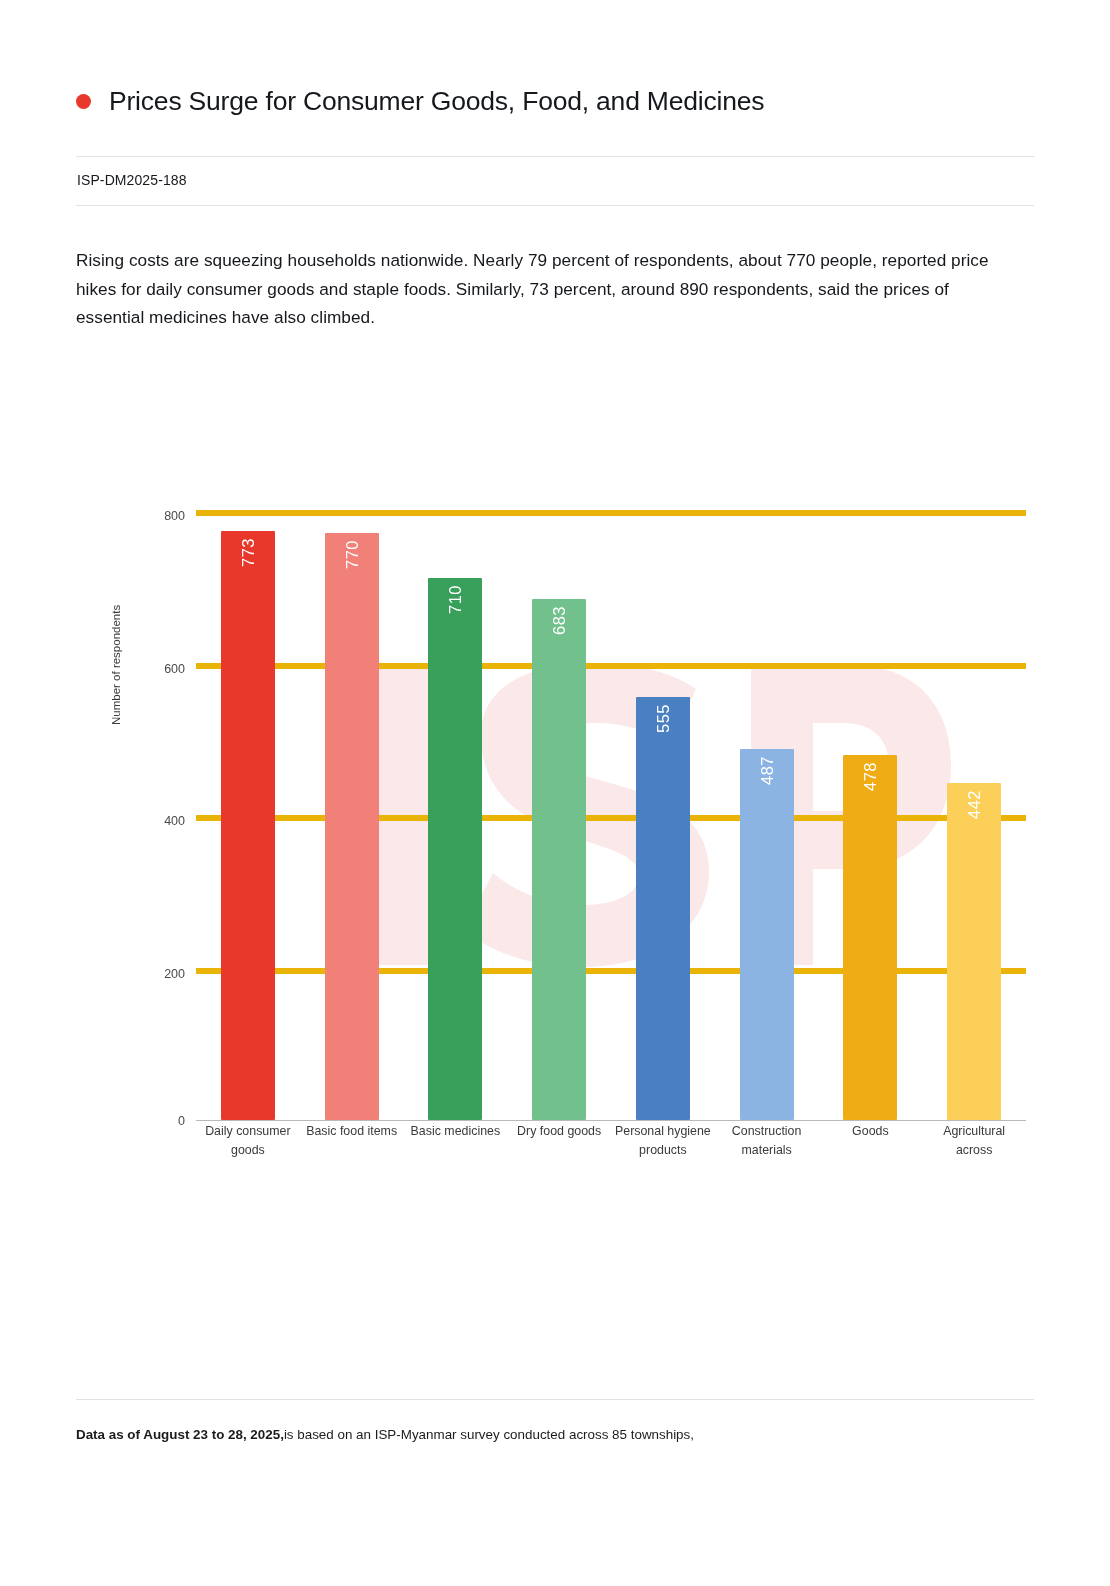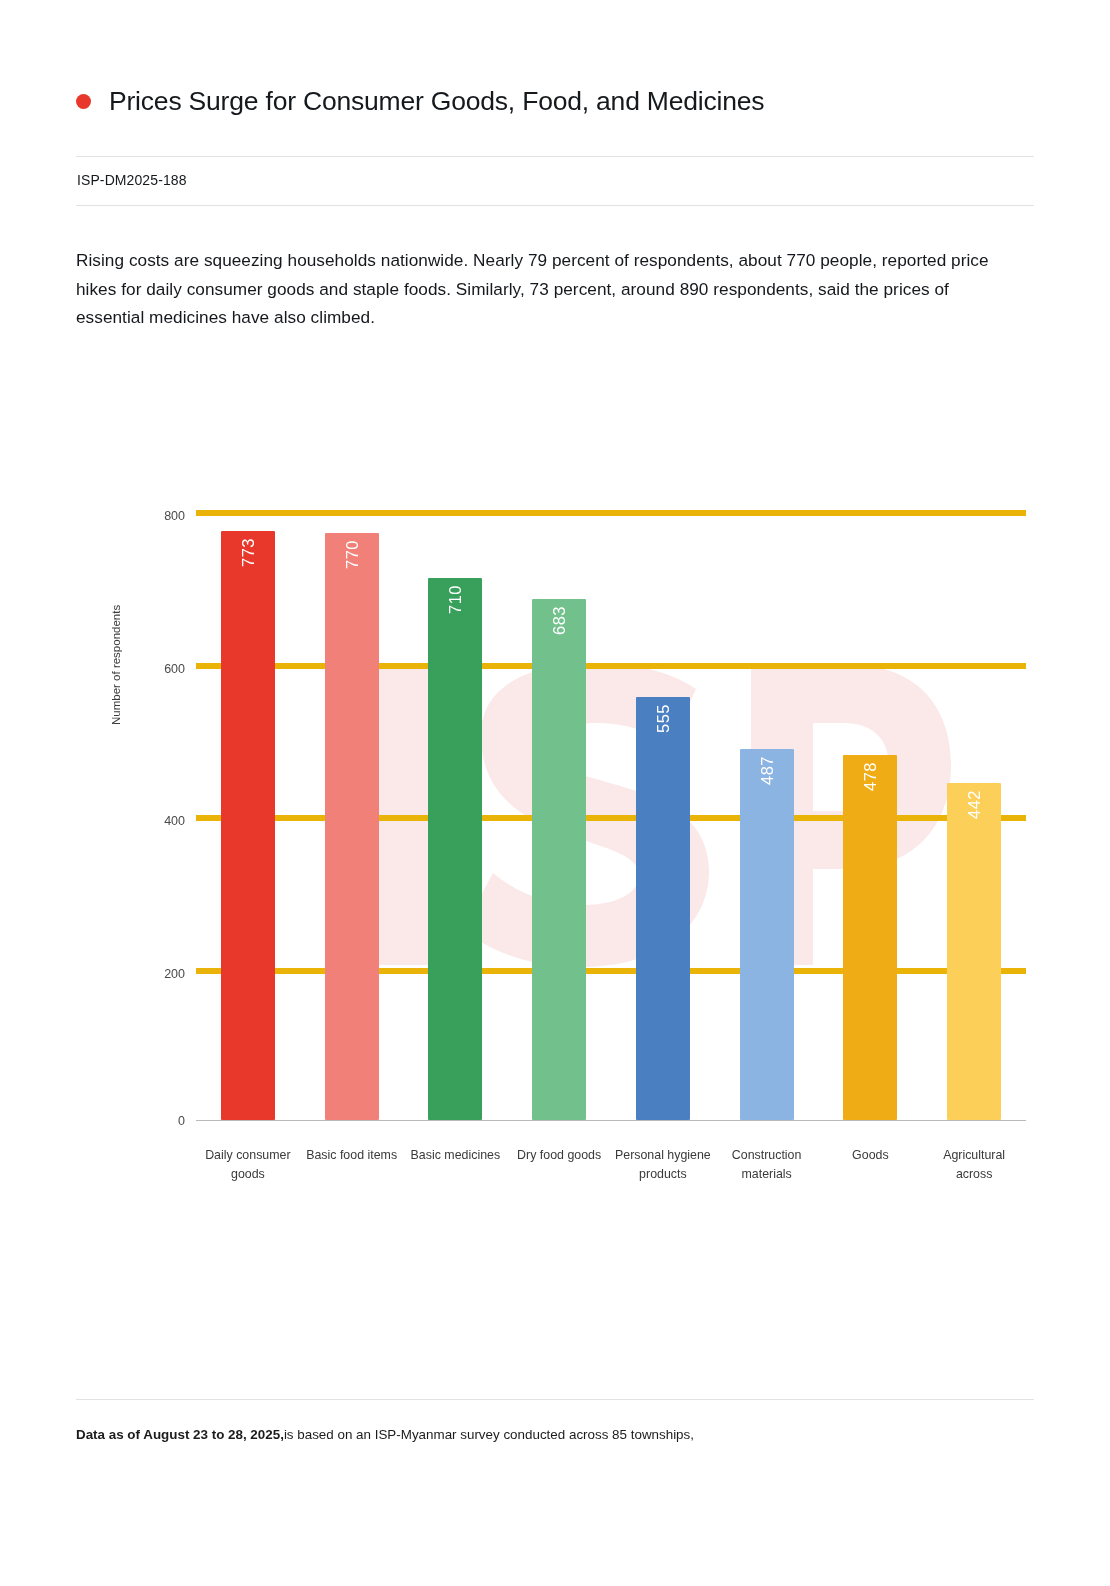--- a/index.html
+++ b/index.html
@@ -160,21 +160,21 @@
     transform-origin: center center;
     color: #ffffff;
     font-size: 16.5px;
     letter-spacing: 0.5px;
     white-space: nowrap;
   }
 
   .xlabels {
     position: absolute;
     left: 120px;
-    top: 676px;
+    top: 652px;
     width: 830px;
     display: flex;
   }
   .xlabel {
     flex: 1 1 0;
     text-align: center;
     font-size: 12.4px;
     line-height: 1.55;
     color: #3a3a3a;
     padding: 0 4px;

